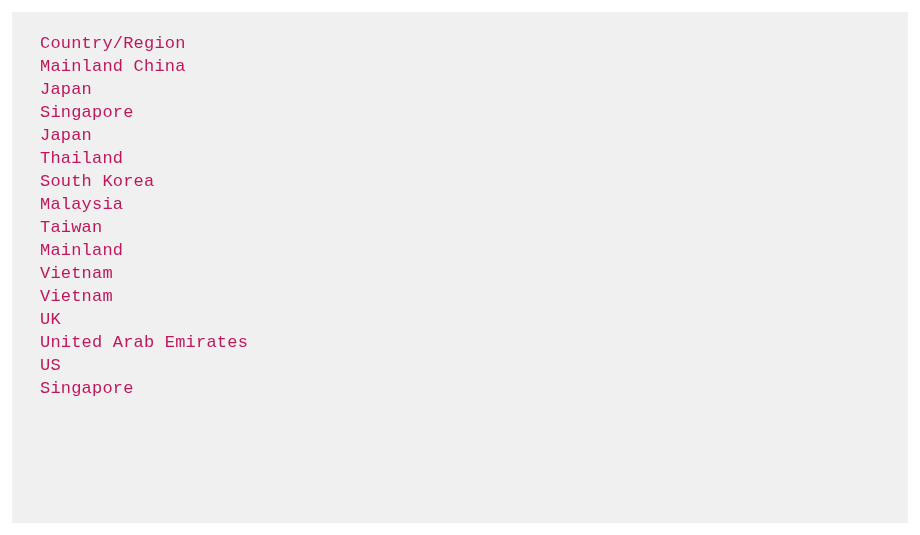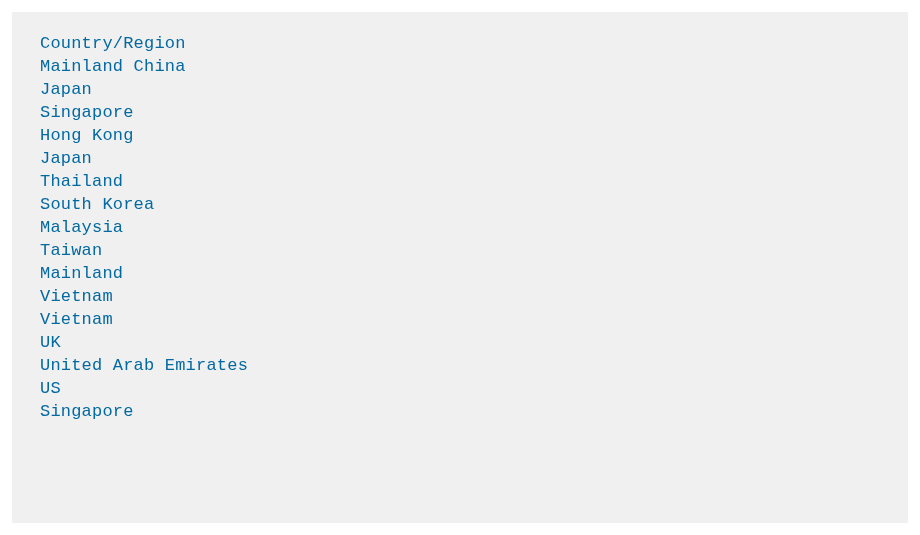--- a/index.html
+++ b/index.html
@@ -12,37 +12,36 @@
       height: 535px;
       background: #ffffff;
       padding: 12px;
     }
     .output-block {
       background: #f0f0f0;
       padding: 20px 28px;
       font-family: "Courier New", Courier, monospace;
       font-size: 17px;
       line-height: 23px;
-      color: #0369a1;
+      color: #be185d;
       letter-spacing: 0.2px;
       min-height: 511px;
     }
     .output-line {
       white-space: pre;
     }
   </style>
 </head>
 <body>
 
 <div class="output-block">
   <div class="output-line">Country/Region</div>
   <div class="output-line">Mainland China</div>
   <div class="output-line">Japan</div>
   <div class="output-line">Singapore</div>
-  <div class="output-line">Hong Kong</div>
   <div class="output-line">Japan</div>
   <div class="output-line">Thailand</div>
   <div class="output-line">South Korea</div>
   <div class="output-line">Malaysia</div>
   <div class="output-line">Taiwan</div>
   <div class="output-line">Mainland</div>
   <div class="output-line">Vietnam</div>
   <div class="output-line">Vietnam</div>
   <div class="output-line">UK</div>
   <div class="output-line">United Arab Emirates</div>

